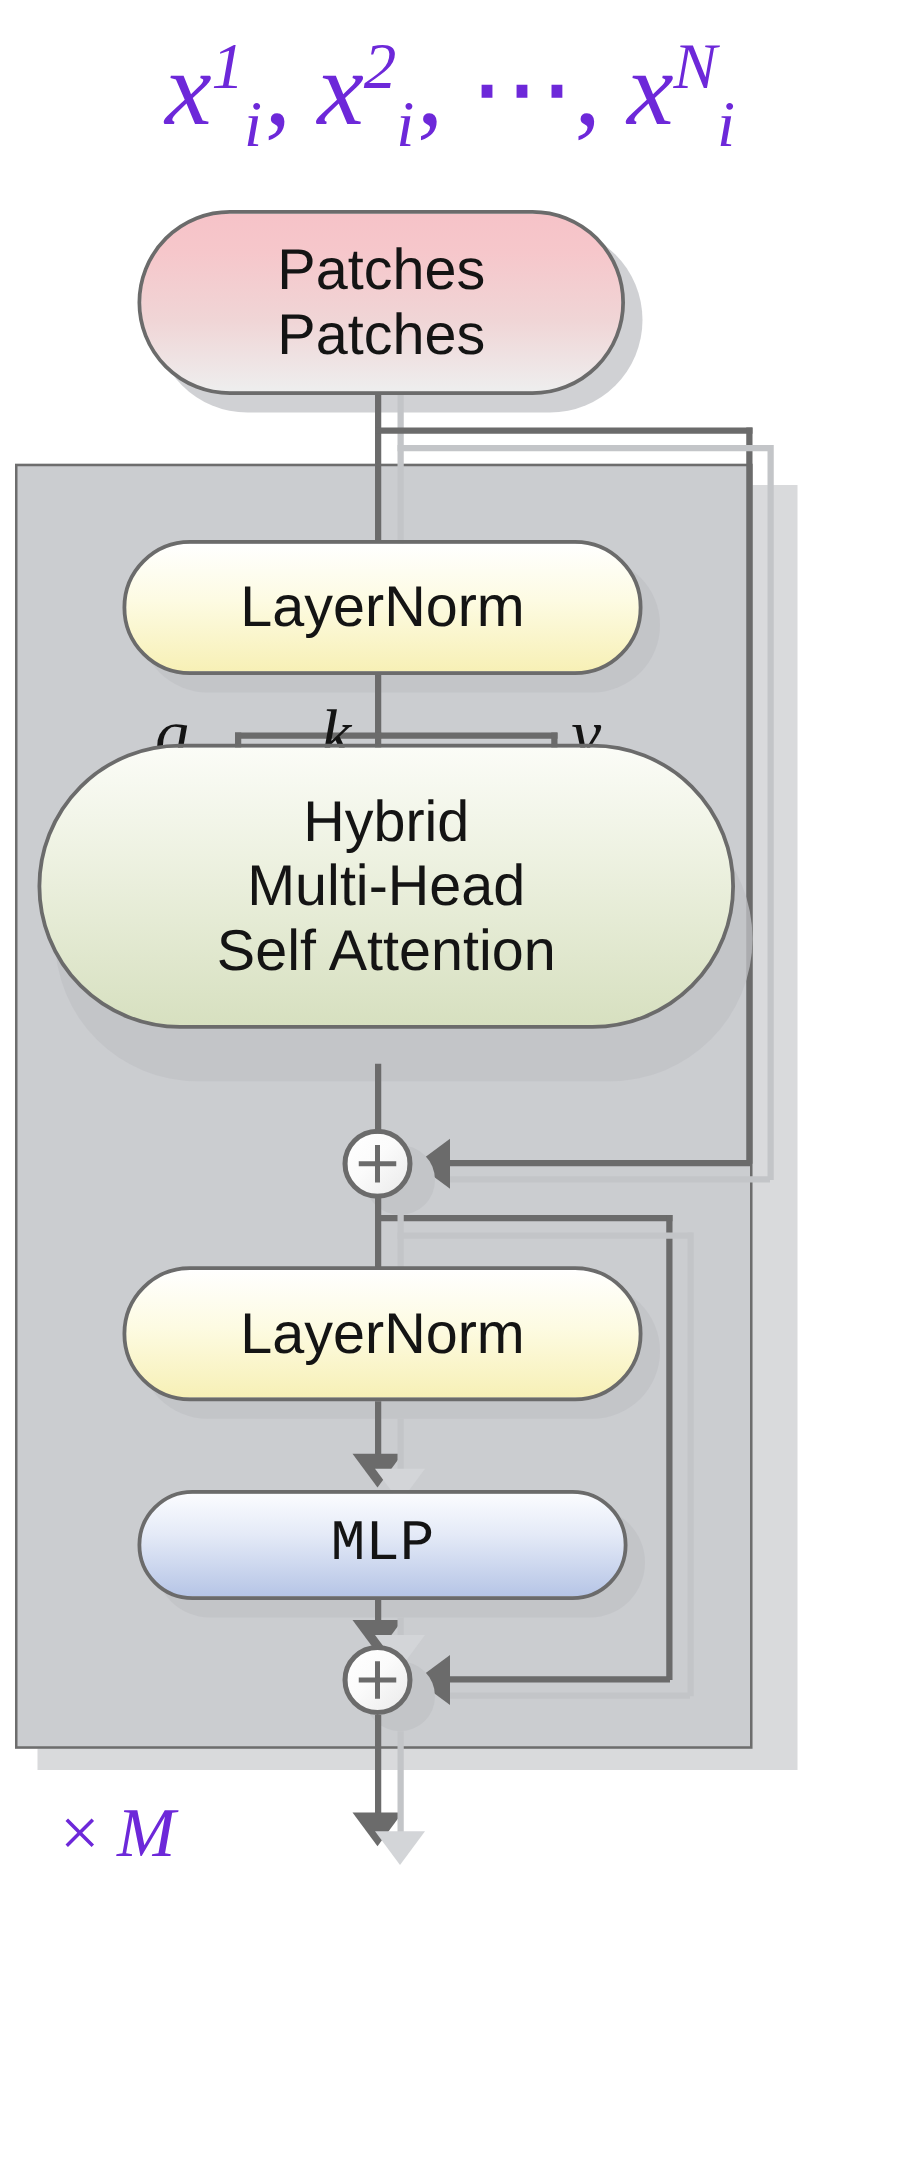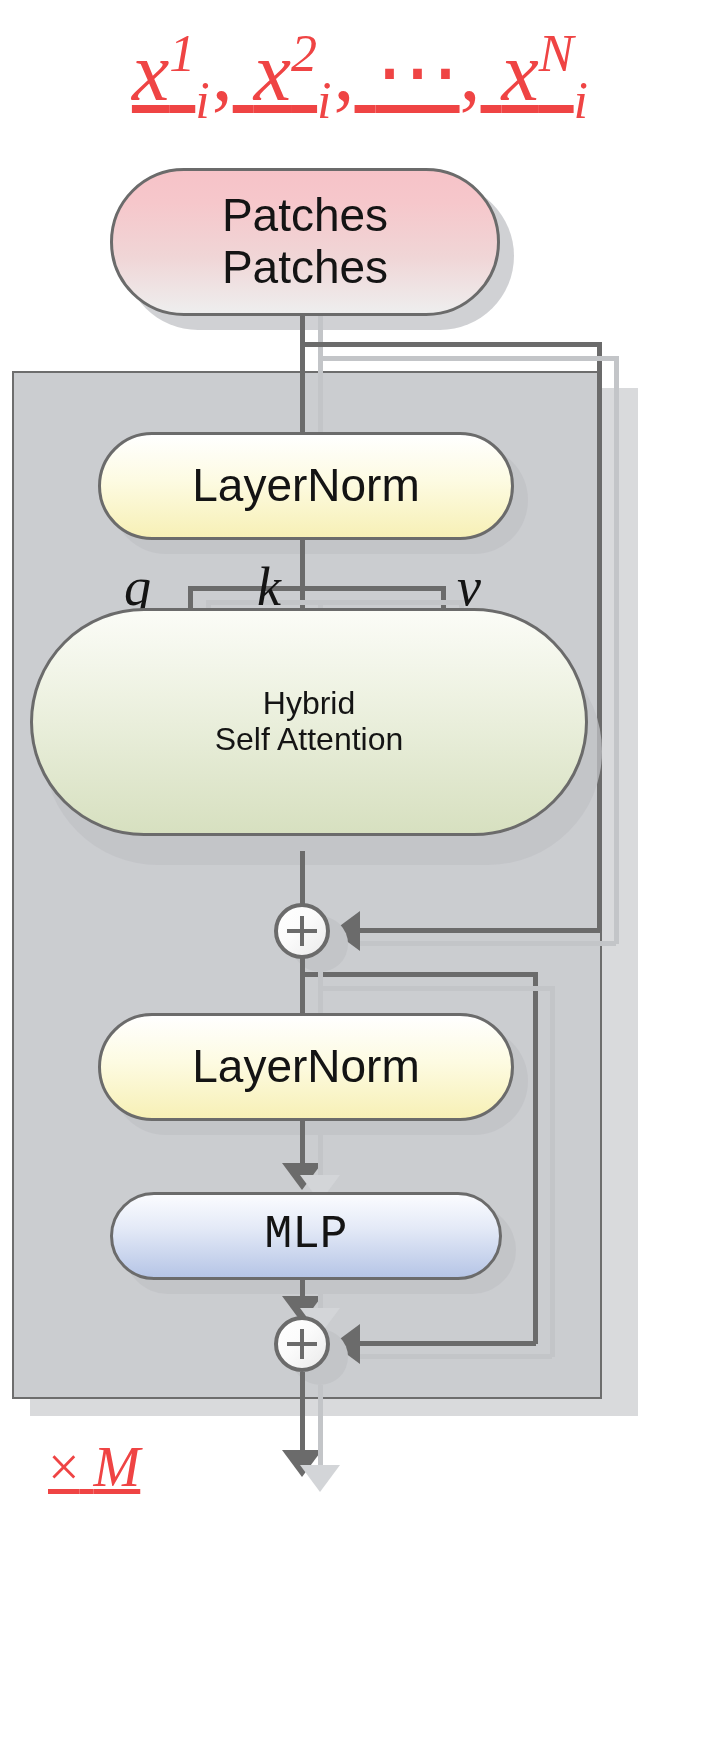--- a/index.html
+++ b/index.html
@@ -20,24 +20,23 @@
     left: 0; top: 0;
     width: 722px;
     height: 1741px;
   }
 
   
   .math {
     position: absolute;
     font-family: "Liberation Serif", "DejaVu Serif", serif;
     font-style: italic;
-    color: #ef4444;
+    color: #6d28d9;
     white-space: nowrap;
     line-height: 1;
-    text-decoration: underline;
   }
   .math .sup {
     font-size: 0.62em;
     vertical-align: super;
     font-style: italic;
   }
   .math .sub {
     font-size: 0.62em;
     vertical-align: sub;
     font-style: italic;
@@ -92,25 +91,25 @@
 
   #layernorm-1 {
     left: 98px; top: 432px;
     width: 416px; height: 108px;
     border-radius: 54px;
     background: linear-gradient(to bottom, #ffffff 0%, #fdfbe2 45%, #f7f0b6 100%);
     font-size: 46px;
   }
 
   #attention {
-    left: 30px; top: 608px;
+    left: 30px; top: 595px;
     width: 558px; height: 228px;
     border-radius: 114px / 114px;
     background: linear-gradient(to bottom, #fbfcf7 0%, #eef2e2 38%, #d7e0c0 100%);
-    font-size: 32px;
+    font-size: 46px;
   }
 
   #layernorm-2 {
     left: 98px; top: 1013px;
     width: 416px; height: 108px;
     border-radius: 54px;
     background: linear-gradient(to bottom, #ffffff 0%, #fdfbe2 45%, #f7f0b6 100%);
     font-size: 46px;
   }
 
@@ -278,20 +277,21 @@
   <div class="arrow-down ghost" style="left:300px;top:634px;"></div>
   <div class="arrow-down ghost" style="left:441px;top:634px;"></div>
 
   <div class="qkv" style="left:124px;top:560px;">q</div>
   <div class="qkv" style="left:257px;top:560px;">k</div>
   <div class="qkv" style="left:457px;top:560px;">v</div>
 
   <div class="pill-shadow" style="left:44px;top:637px;width:558px;height:228px;border-radius:114px;"></div>
   <div class="node" id="attention">
     <span class="ln">Hybrid</span>
+    <span class="ln">Multi-Head</span>
     <span class="ln">Self Attention</span>
   </div>
 
   <div class="ln-v" style="left:300px;top:851px;height:56px;"></div>
   <div class="plus-shadow" style="left:292px;top:916px;"></div>
   <div class="plus-node" style="left:274px;top:903px;"></div>
 
   <div class="ln-v" style="left:300px;top:957px;height:60px;"></div>
   <div class="ln-h" style="left:300px;top:972px;width:238px;"></div>
   <div class="ln-v" style="left:533px;top:972px;height:372px;"></div>

